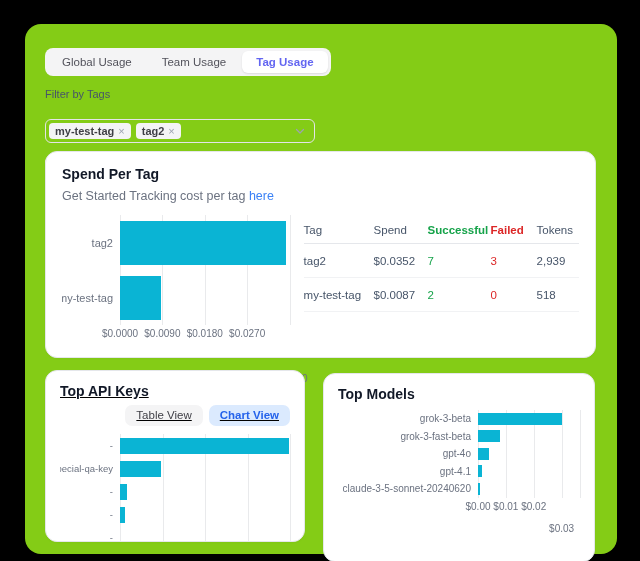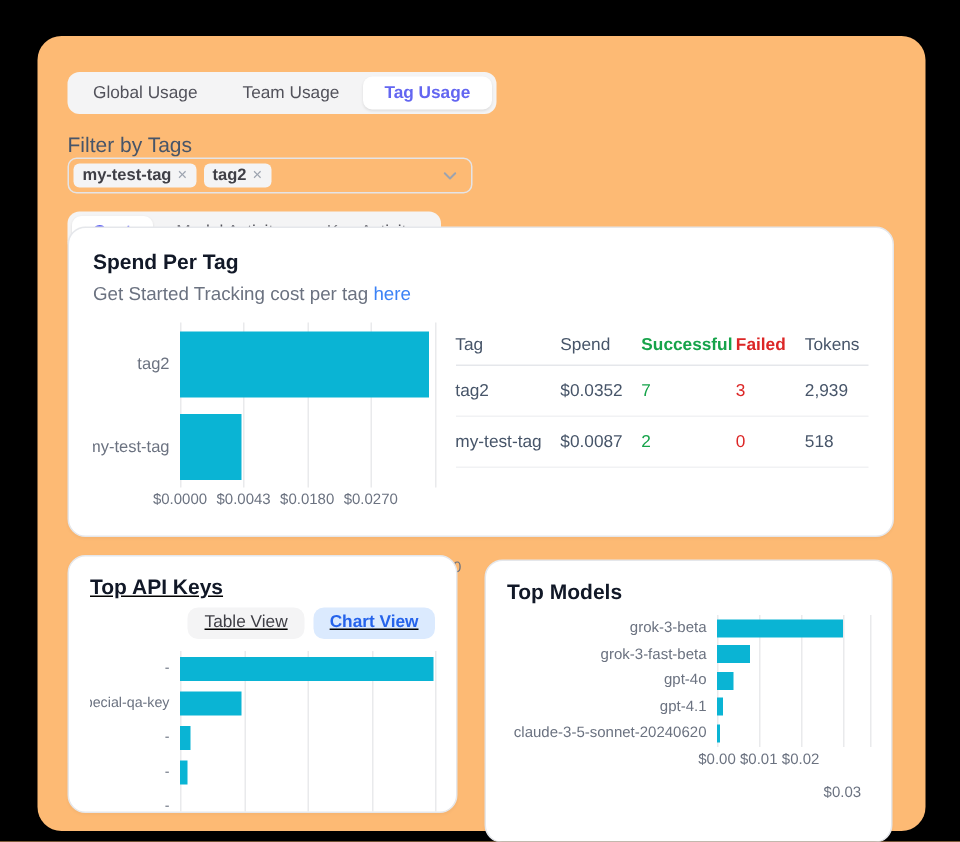--- a/index.html
+++ b/index.html
@@ -3,32 +3,32 @@
 <meta charset="utf-8">
 <style>
   html,body{margin:0;padding:0;}
   body{
     width:640px;height:561px;background:#000;overflow:hidden;position:relative;
     font-family:"Liberation Sans","DejaVu Sans",sans-serif;
     -webkit-font-smoothing:antialiased;
   }
   .panel{
     position:absolute;left:25px;top:24px;width:592px;height:530px;
-    background:#fdba74;border-radius:16px;box-shadow:0 10px 40px rgba(0,0,0,.45);
+    background:#84cc16;border-radius:16px;box-shadow:0 10px 40px rgba(0,0,0,.45);
     box-sizing:border-box;padding:24px 20px 0 20px;
   }
   
   .tabbar{display:inline-flex;background:#f4f4f5;border-radius:8px;padding:3px;gap:2px;}
   .tab{
     font-size:11.5px;font-weight:500;color:#52525b;padding:5px 14px;border-radius:6px;
     cursor:pointer;white-space:nowrap;line-height:12px;
   }
   .tab.active{background:#fff;color:#6366f1;font-weight:600;box-shadow:0 1px 2px rgba(0,0,0,.10);}
   
-  .filter-label{font-size:14px;color:#475569;margin:12px 0 1px 0;}
+  .filter-label{font-size:11px;color:#475569;margin:12px 0 19px 0;}
   .tagselect{
     width:270px;height:24px;border:1px solid #e4e4e7;border-radius:6px;
     display:flex;align-items:center;gap:5px;padding:0 8px 0 3px;box-sizing:border-box;
   }
   .chip{
     background:#f4f4f5;border-radius:4px;padding:2px 6px;font-size:11px;font-weight:600;
     color:#3f3f46;display:inline-flex;align-items:center;gap:4px;line-height:12px;
   }
   .chip .x{color:#9ca3af;font-weight:400;cursor:pointer;font-size:11px;}
   .tagselect .chev{margin-left:auto;color:#9ca3af;display:flex;}
@@ -138,21 +138,21 @@
               <div class="gridline" style="left: 100%;"></div>
               <div class="bar-row">
                 <div class="bar" style="width: 97.7778%; background: rgb(10, 180, 212);"></div>
               </div>
               <div class="bar-row">
                 <div class="bar" style="width: 24.1667%; background: rgb(10, 180, 212);"></div>
               </div>
             </div>
             <div class="xaxis">
               <div class="xtick" style="left: 0%;">$0.0000</div>
-              <div class="xtick" style="left: 25%;">$0.0043</div>
+              <div class="xtick" style="left: 25%;">$0.0090</div>
               <div class="xtick" style="left: 50%;">$0.0180</div>
               <div class="xtick" style="left: 75%;">$0.0270</div>
               <div class="xtick" style="left: 100%; margin-top: 45px;">$0.0360</div>
             </div>
           </div>
         </div>
       <div class="spend-table">
         <div class="trow head">
           <div class="tc c0">Tag</div>
           <div class="tc c1">Spend</div>

